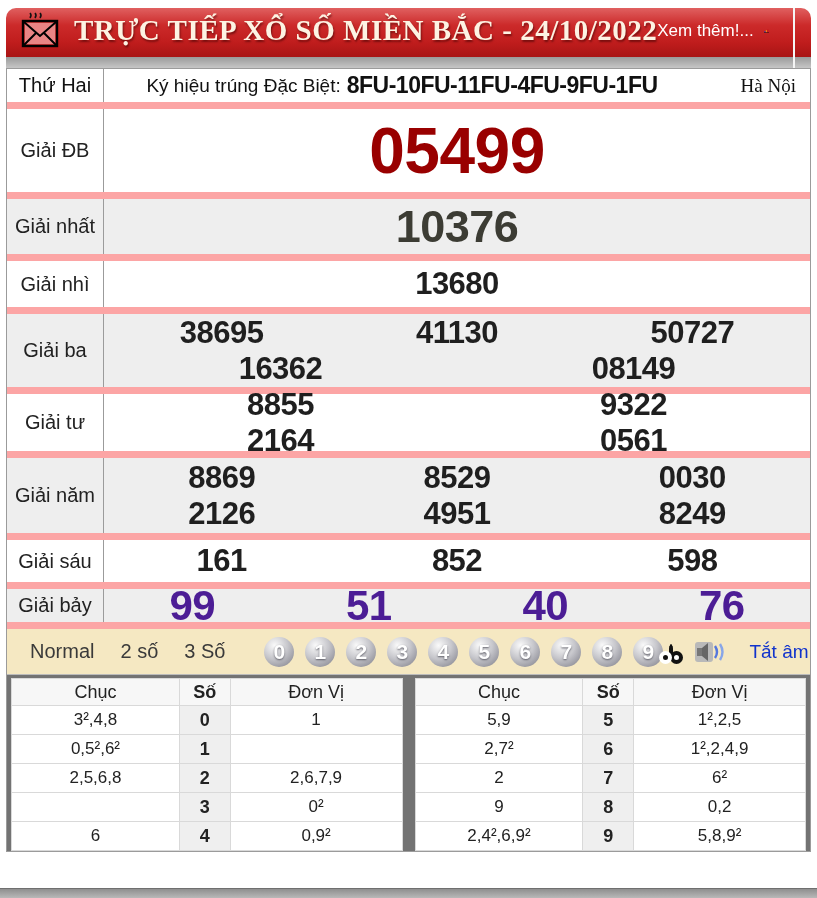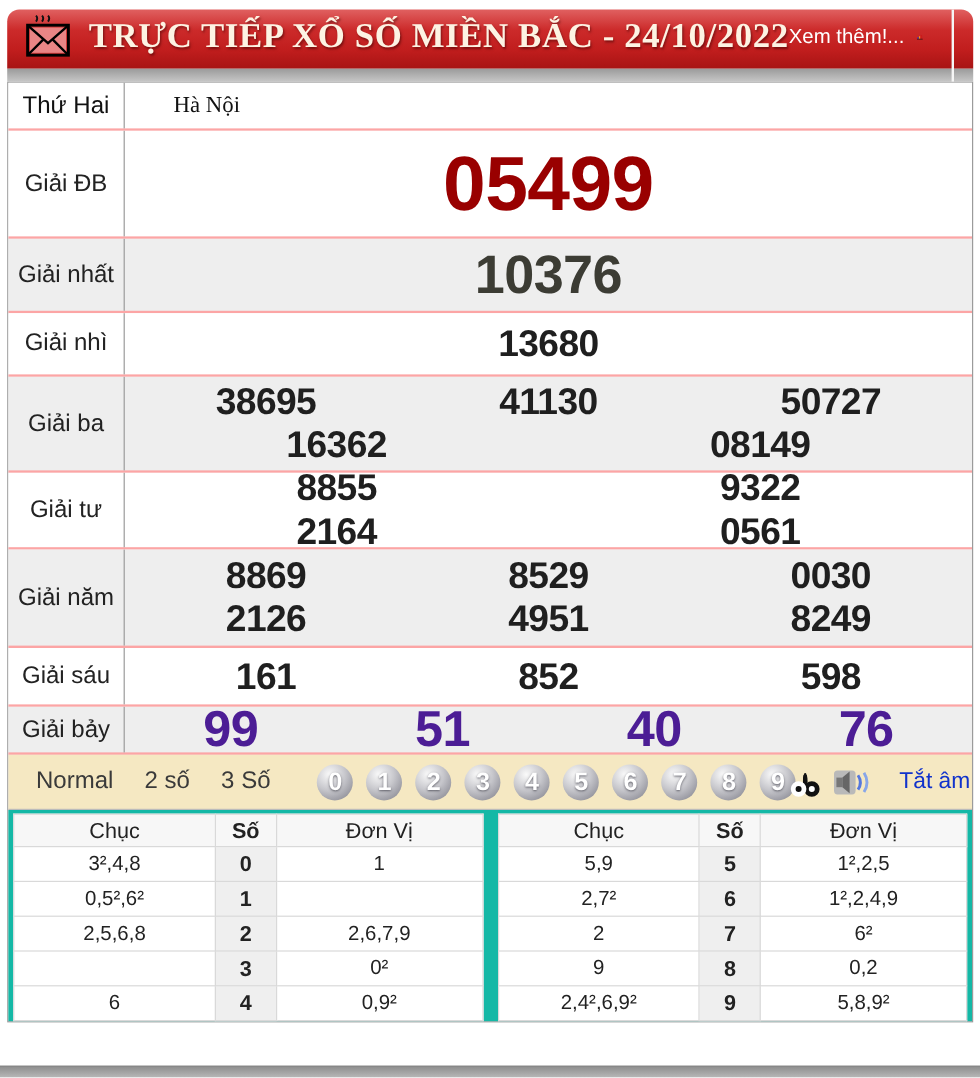--- a/index.html
+++ b/index.html
@@ -25,21 +25,21 @@
     text-shadow:1px 2px 2px rgba(60,0,0,.55); white-space:nowrap;
   }
   .hdr-spacer { flex:1; }
   .more-link { color:#ffffff; font-size:17px; margin-right:10px; cursor:pointer; white-space:nowrap; }
   .chart-ico { width:32px; height:26px; margin-right:28px; }
 
   .gray-strip { height:11px; background:linear-gradient(#9a9a9a, #c6c6c6); }
 
   
   .board { border:1px solid #9b9b9b; border-top:1px solid #9b9b9b; background:#fff; }
-  .row { display:flex; border-bottom:2px solid #fca5a5; }
+  .row { display:flex; border-bottom:7px solid #fca5a5; }
   .row:last-child { border-bottom:none; }
   .lbl {
     width:97px; flex:0 0 auto; border-right:1px solid #9b9b9b;
     display:flex; align-items:center; justify-content:center;
     font-size:20px; color:#222;
   }
   .cnt { flex:1; display:flex; flex-direction:column; justify-content:center; }
   .line { display:flex; align-items:center; }
   .line > span { flex:1; text-align:center; font-weight:bold; letter-spacing:-0.5px; }
 
@@ -82,21 +82,21 @@
     text-shadow:0 1px 2px rgba(80,80,90,.9);
   }
   .yy { position:relative; width:26px; height:13px; background:#fff; margin-left:6px; cursor:pointer;
         border:2px solid #111; border-bottom:13px solid #111; border-radius:100%; }
   .yy::before { content:""; position:absolute; top:5px; left:-1px; width:5px; height:5px; background:#fff; border:4px solid #111; border-radius:50%; }
   .yy::after  { content:""; position:absolute; top:5px; right:-1px; width:5px; height:5px; background:#111; border:4px solid #fff; border-radius:50%; }
   .sound { display:flex; align-items:center; margin-left:22px; gap:24px; }
   .mute-label { color:#1133cc; font-size:19px; cursor:pointer; white-space:nowrap; }
 
   
-  .stats { display:flex; gap:12px; padding:3px 4px 0 4px; background:#14b8a6; }
+  .stats { display:flex; gap:12px; padding:3px 4px 0 4px; background:#737373; }
   table.stat { flex:1; border-collapse:collapse; border:1px solid #c9c9c9; background:#fff; }
   table.stat th, table.stat td {
     border:1px solid #d9d9d9; text-align:center; font-size:17px; color:#222; height:29px;
   }
   table.stat thead th { background:#f7f7f7; font-weight:normal; height:27px; font-size:18px; }
   table.stat thead th.so-h { font-weight:bold; }
   table.stat td.so { background:#efefef; font-weight:bold; font-size:18px; width:13%; }
   table.stat td.chuc { width:43%; }
   table.stat td.donvi { width:44%; }
 
@@ -127,20 +127,24 @@
       <rect x="19" y="2" width="7" height="19" fill="#cc1b1b"></rect>
       <rect x="0" y="21" width="30" height="3" fill="#111"></rect>
     </svg>
   </div>
   <div class="gray-strip"></div>
 
   <div class="board">
 
     <div class="row h-info r-white">
       <div class="info-day">Thứ Hai</div>
+      <div class="info-mid">
+        <span>Ký hiệu trúng Đặc Biệt:</span>
+        <b>8FU-10FU-11FU-4FU-9FU-1FU</b>
+      </div>
       <div class="info-region">Hà Nội</div>
     </div>
 
     <div class="row h-db r-white">
       <div class="lbl">Giải ĐB</div>
       <div class="cnt">
         <div class="line">
             <span class="num-db">05499</span>
           </div>
       </div>

